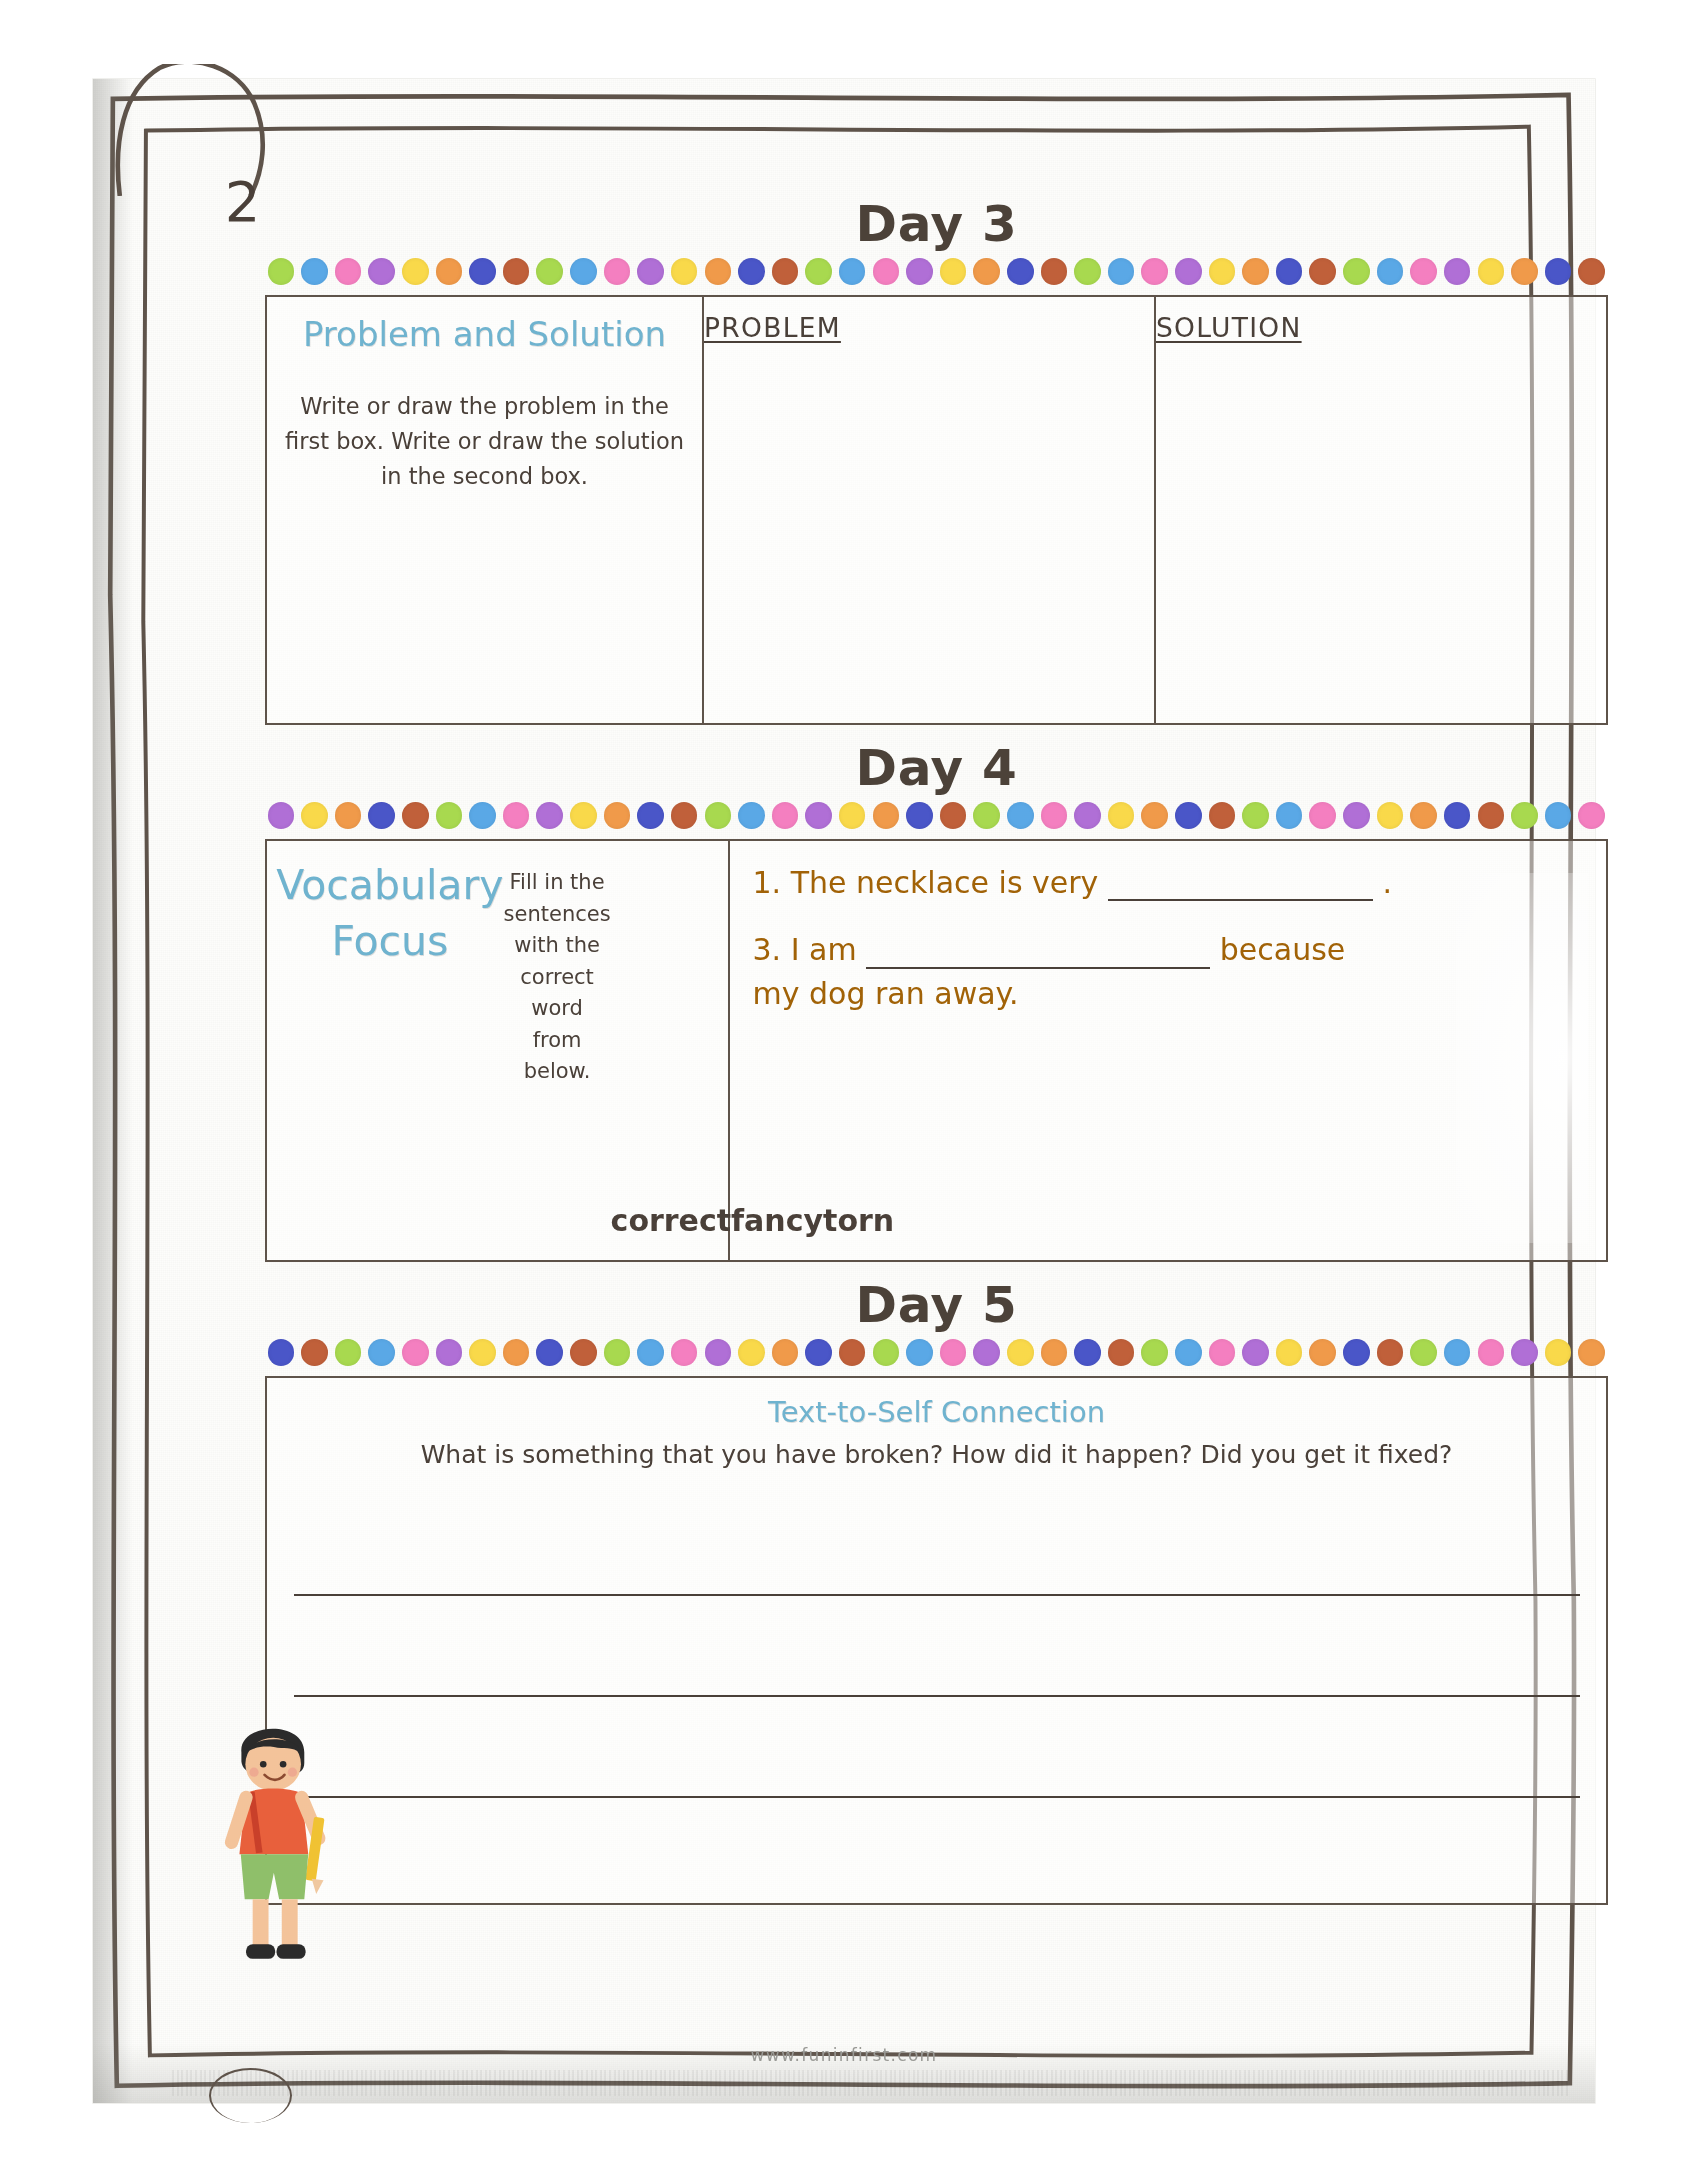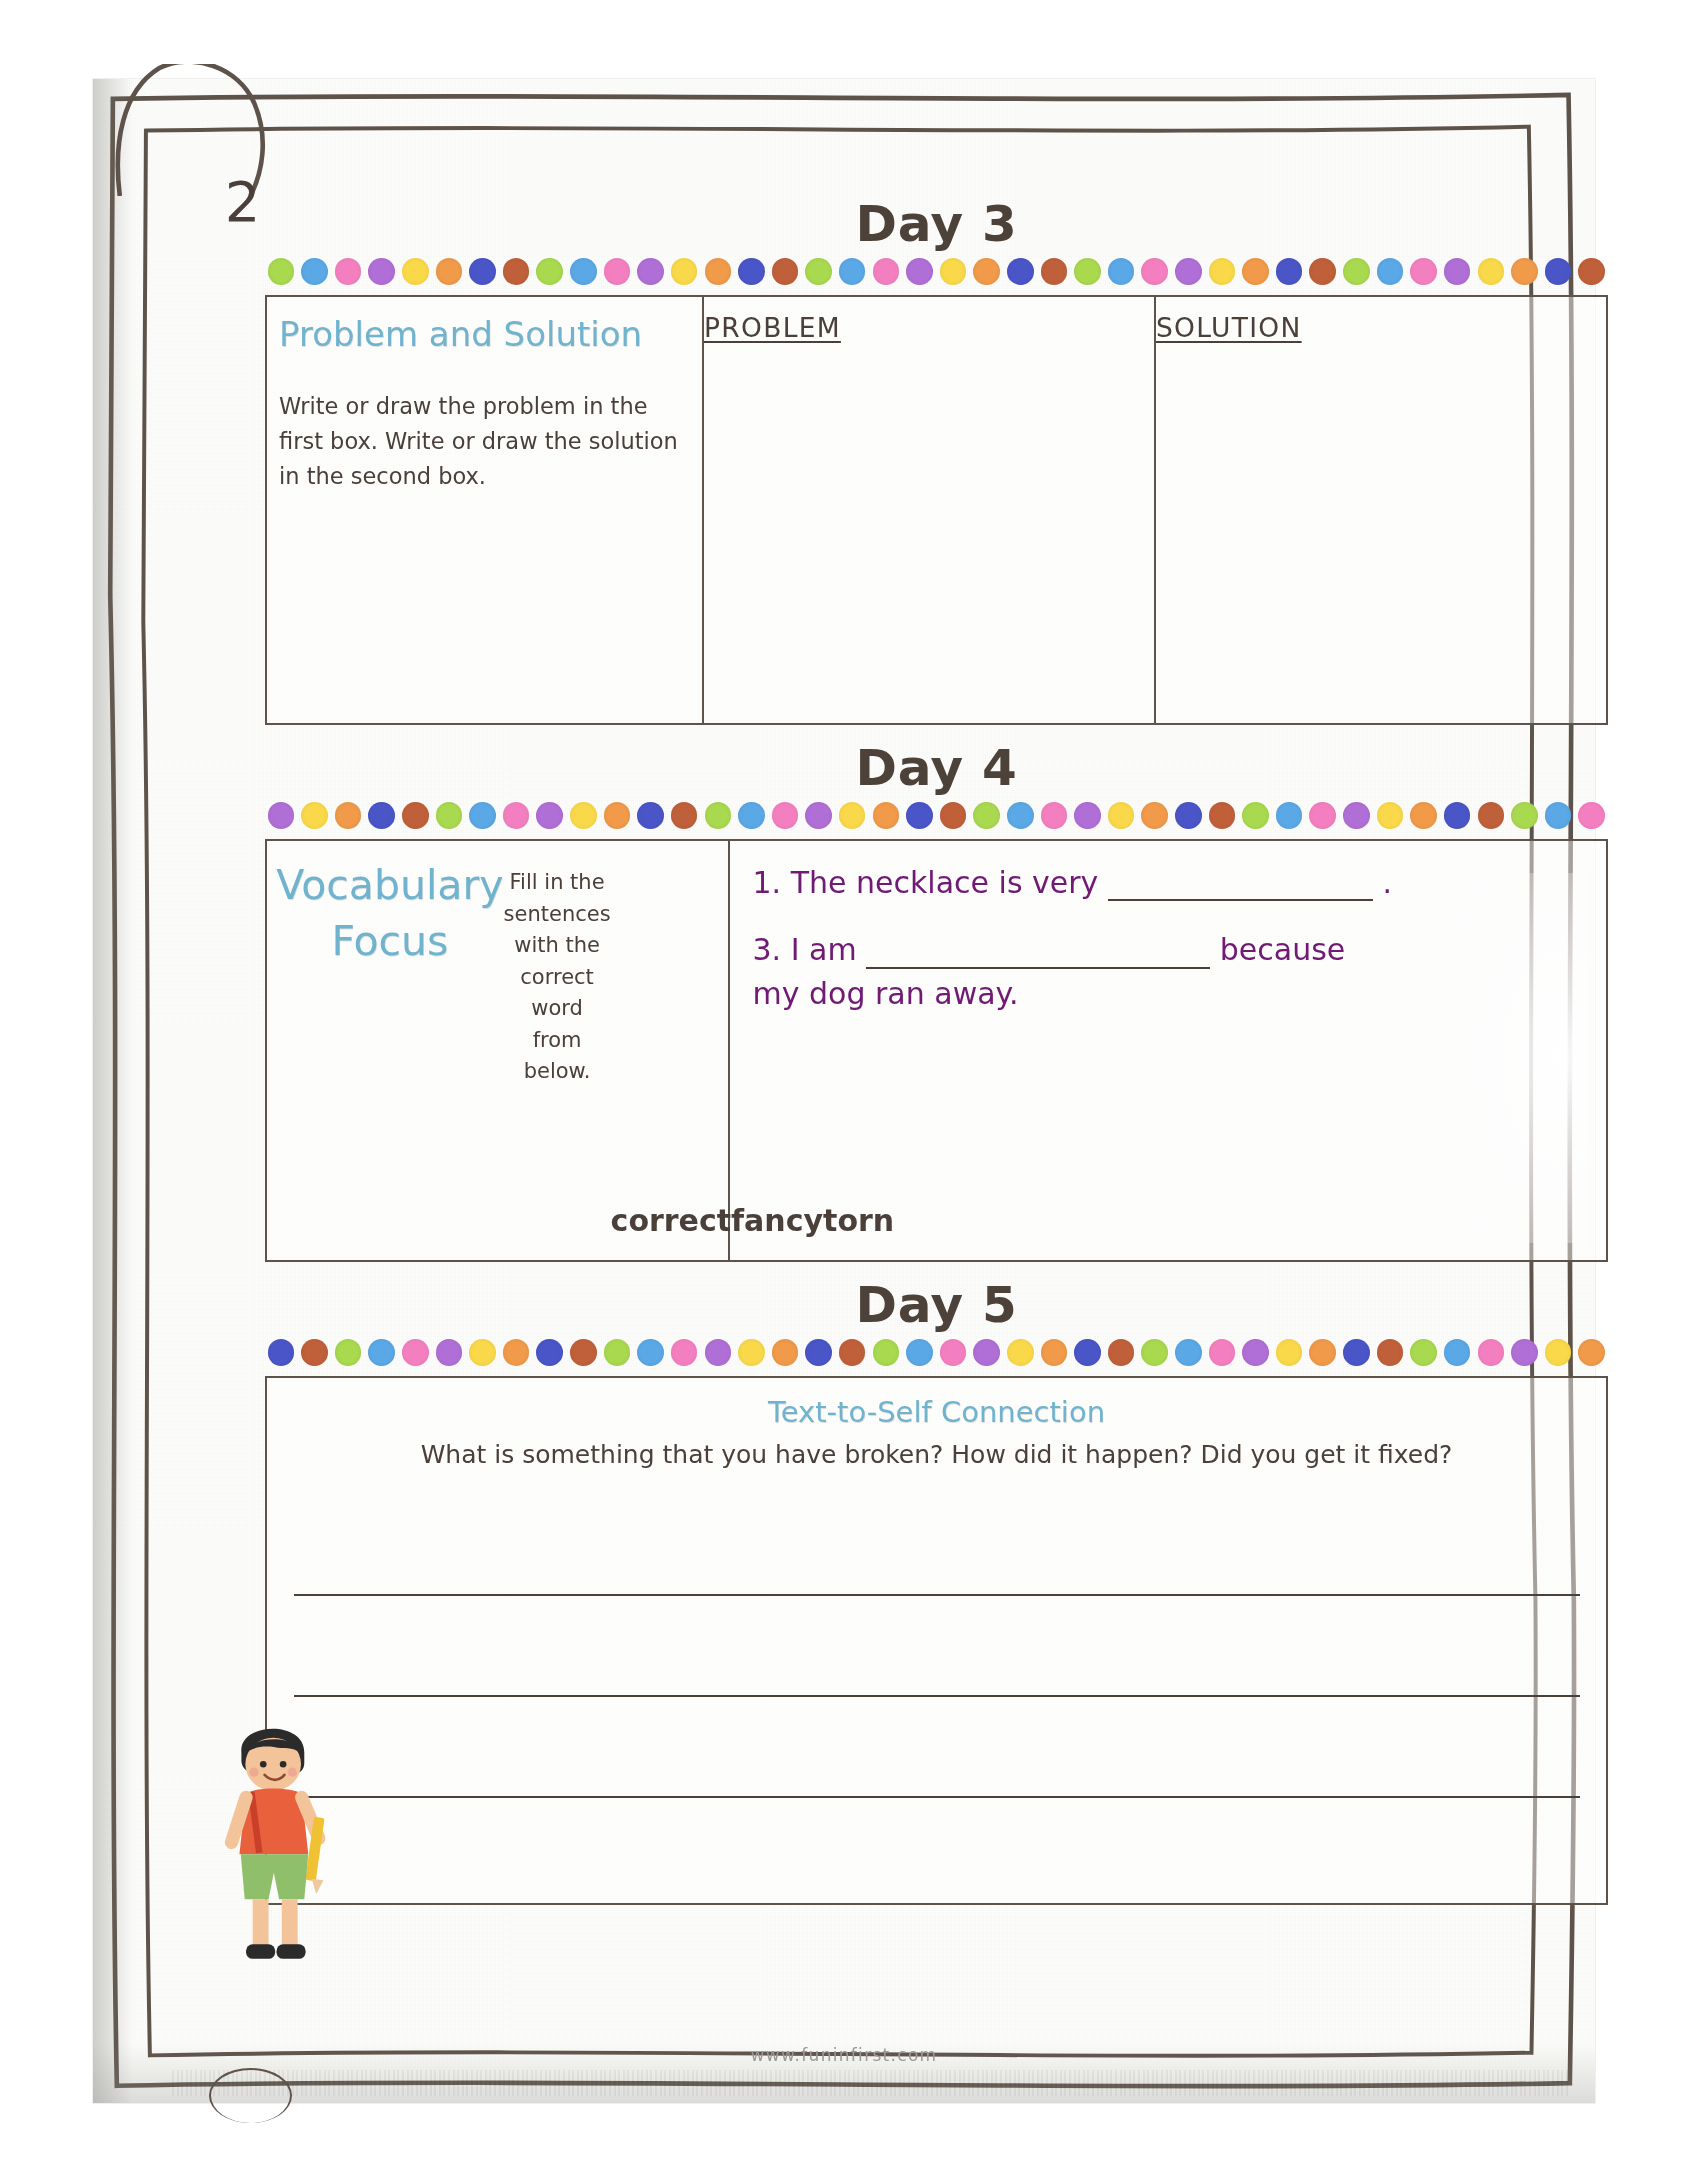--- a/index.html
+++ b/index.html
@@ -123,21 +123,21 @@
     box-sizing: border-box;
     background: rgba(255,255,255,0.45);
   }
 
   .ps-box { height: 430px; display: flex; }
   .ps-left {
     width: 437px;
     border-right: 2px solid #5e534a;
     box-sizing: border-box;
     padding: 14.6px 12px 6.6px 12px;
-    text-align: left;
+    text-align: center;
   }
   .ps-heading {
     font-family: "DejaVu Sans", sans-serif;
     font-size: 34px;
     color: #6fb3cf;
     line-height: 1.3;
     font-weight: normal;
     text-shadow: 0.7px 0.7px 0 rgba(0,0,0,0.12);
   }
   .ps-instructions {
@@ -190,21 +190,21 @@
     font-weight: bold;
     color: #4a4039;
     display: flex;
     justify-content: space-around;
   }
   .vocab-right {
     flex: 1;
     box-sizing: border-box;
     padding: 22.5px 20px 6.6px 22.5px;
     font-size: 30px;
-    color: #701a75;
+    color: #a16207;
     line-height: 1.25;
   }
   .vocab-q { margin-bottom: 30px; white-space: nowrap; }
   .blank-line {
     display: inline-block;
     border-bottom: 2px solid #4a4039;
     vertical-align: bottom;
     height: 25px;
   }
 

